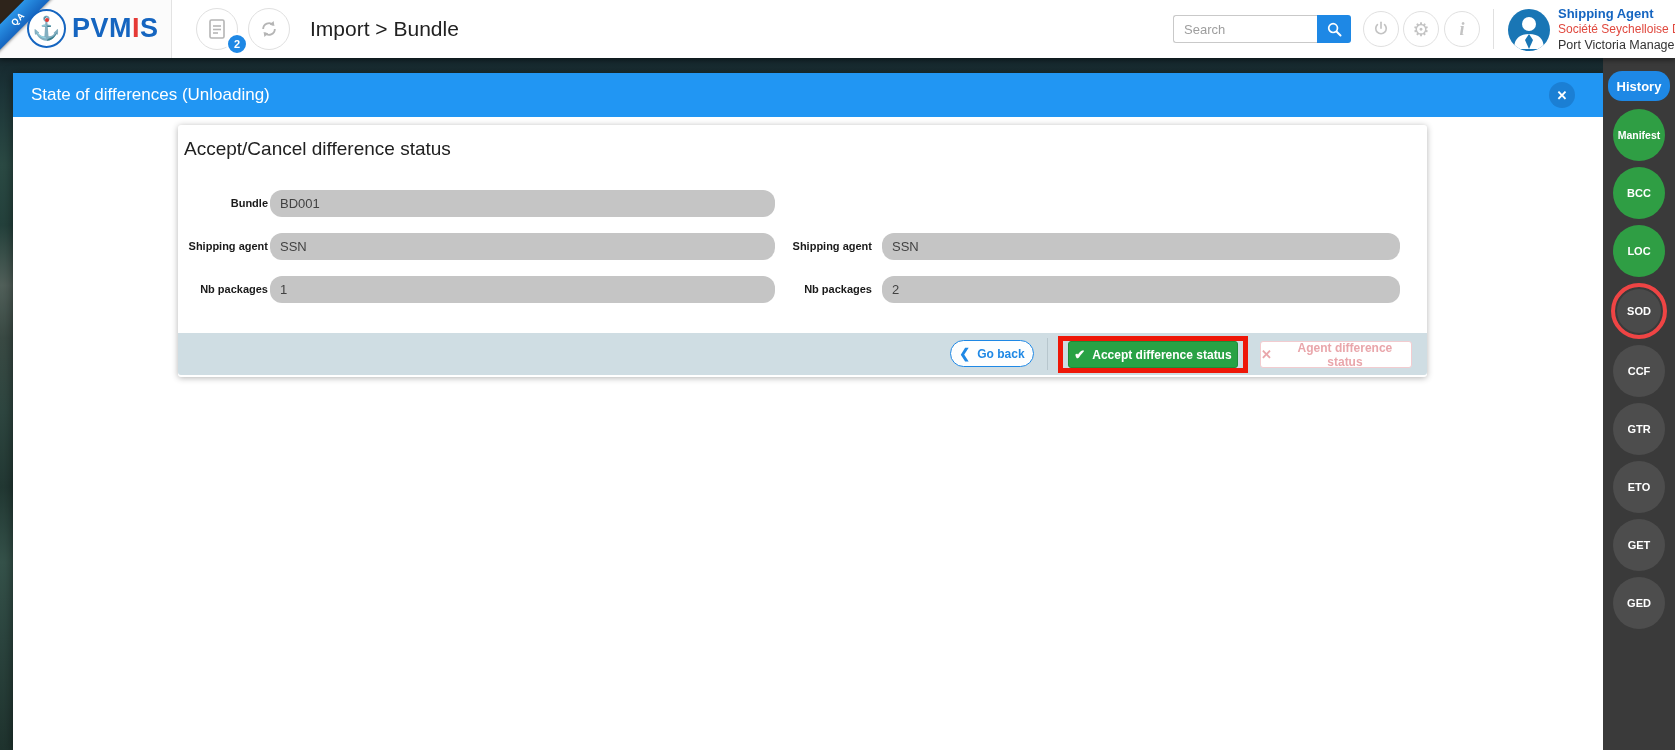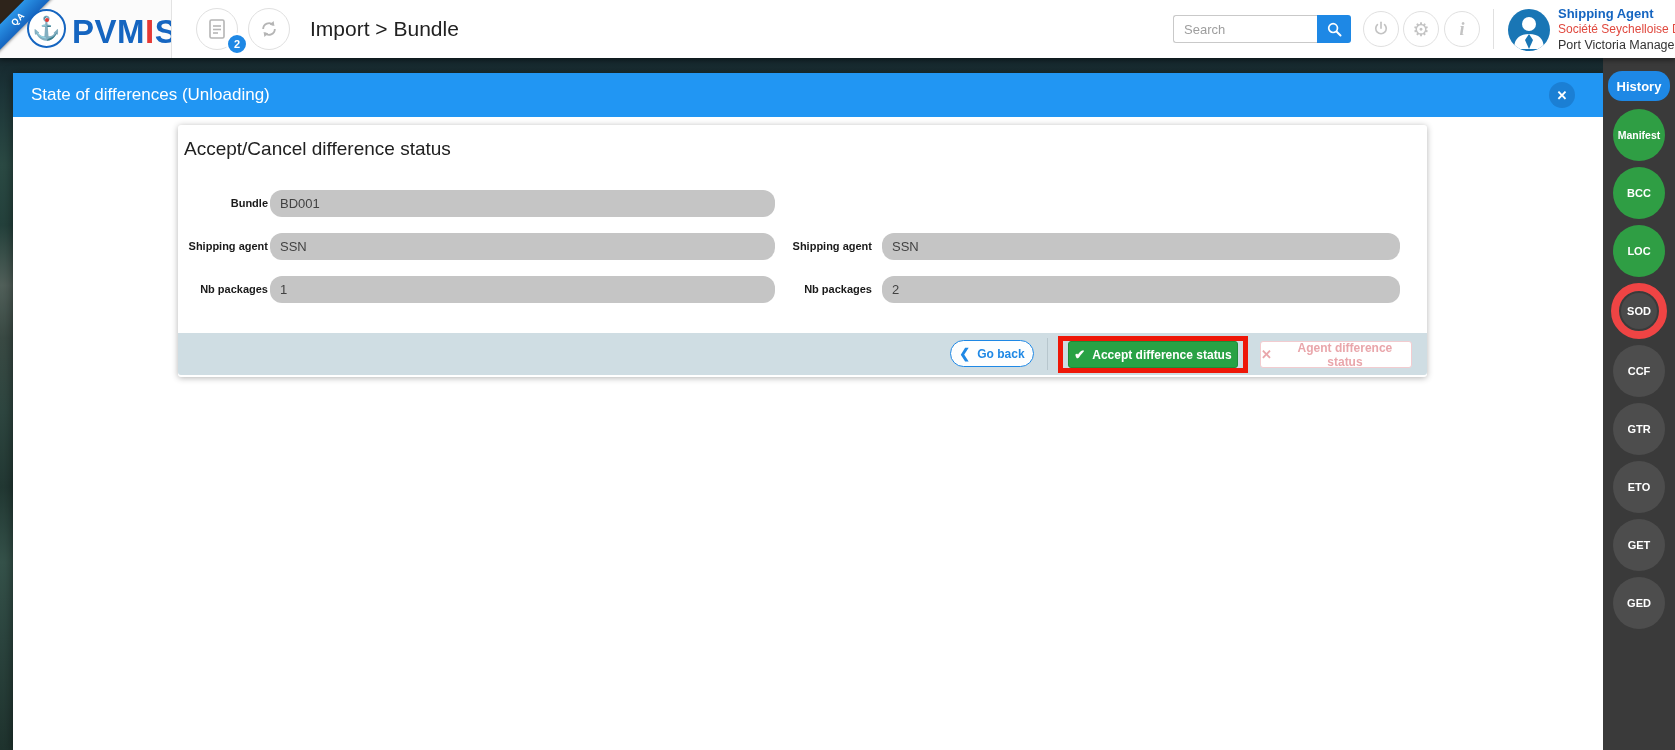--- a/index.html
+++ b/index.html
@@ -9,21 +9,21 @@
     background:linear-gradient(180deg,#0e141a 0%,#101b22 3%,#1c3438 12%,#2b4a44 22%,#24413c 30%,#51605a 38%,#3a4a44 45%,#2e4640 55%,#223833 65%,#35524a 75%,#2c453f 85%,#1f332e 100%);
   }
 
   
   .topbar { position:absolute; left:0; top:0; width:1675px; height:58px; background:#fff; box-shadow:0 2px 5px rgba(0,0,0,.45); z-index:30; }
   .brand-panel { position:absolute; left:0; top:0; width:172px; height:58px; background:#fbfbfb; border-right:1px solid #e3e3e3; overflow:hidden; }
   .corner-tri { position:absolute; left:0; top:0; width:0; height:0; border-top:48px solid #2e241b; border-right:48px solid transparent; }
   .env-ribbon { position:absolute; left:-30px; top:10px; width:96px; transform:rotate(-45deg); background:linear-gradient(180deg,#2b95e8,#1565c0); color:#fff; font-size:9px; font-weight:bold; text-align:center; padding:4px 0; letter-spacing:1px; box-shadow:0 1px 3px rgba(0,0,0,.4); }
   .logo-circle { position:absolute; left:27px; top:9px; width:39px; height:39px; border:2.5px solid #1565c0; border-radius:50%; display:flex; align-items:center; justify-content:center; color:#1565c0; font-size:23px; background:#fff; }
   .logo-circle:after { content:""; position:absolute; top:7px; left:50%; margin-left:-2px; width:4px; height:4px; background:#e53935; border-radius:50%; }
-  .brand-text { position:absolute; left:72px; top:13px; font-size:33px; font-weight:800; letter-spacing:.5px; }
+  .brand-text { position:absolute; left:72px; top:13px; font-size:27px; font-weight:800; letter-spacing:.5px; }
   .brand-text .b { color:#1565c0; } .brand-text .r { color:#e53935; }
 
   .circle-btn { position:absolute; border:1px solid #e0e0e0; border-radius:50%; background:#fff; display:flex; align-items:center; justify-content:center; cursor:pointer; }
   .cb-lg { width:42px; height:42px; top:8px; }
   .cb-sm { width:36px; height:36px; top:11px; }
   .badge { position:absolute; left:226px; top:33px; width:22px; height:22px; border-radius:50%; background:#1e88e5; border:2px solid #fff; color:#fff; font-size:11px; font-weight:bold; display:flex; align-items:center; justify-content:center; z-index:2; }
   .breadcrumb { position:absolute; left:310px; top:0; height:58px; line-height:58px; font-size:21px; color:#212121; }
 
   .search-wrap { position:absolute; left:1173px; top:15px; height:28px; display:flex; }
   .search-input { width:144px; height:28px; border:1px solid #c9c9c9; border-right:none; border-radius:3px 0 0 3px; padding:4px 10px; font-size:13px; color:#444; outline:none; font-family:"Liberation Sans",sans-serif; }
@@ -62,21 +62,21 @@
   .red-highlight { position:absolute; left:880px; top:3px; width:190px; height:37px; border:5px solid #ee1708; pointer-events:none; z-index:5; }
   .btn-cancel { position:absolute; left:1082px; top:8px; width:152px; height:27px; background:#fff; border:1px solid #f2ccd0; border-radius:3px; color:#e9a6ab; cursor:default; }
   .btn .ic { font-size:13px; }
 
   
   .sidebar { position:absolute; left:1603px; top:58px; width:72px; height:692px; background:#3a3a3a; z-index:25; display:flex; flex-direction:column; align-items:center; padding-top:13px; gap:6px; }
   .history-btn { width:62px; height:30px; border-radius:14px; background:#1e88e5; color:#fff; font-size:13px; font-weight:bold; display:flex; align-items:center; justify-content:center; cursor:pointer; margin-bottom:2px; flex:none; }
   .step { width:52px; height:52px; border-radius:50%; display:flex; align-items:center; justify-content:center; color:#fff; font-size:11px; font-weight:bold; cursor:pointer; flex:none; }
   .step.done { background:#2f9e44; }
   .step.todo { background:#4d4d4d; }
-  .step.active { background:#4a4a4a; border:8px solid #ef4444; width:56px; height:56px; box-shadow:0 0 0 2px #3a3a3a inset; }
+  .step.active { background:#4a4a4a; border:4px solid #ef4444; width:56px; height:56px; box-shadow:0 0 0 2px #3a3a3a inset; }
   .step.manifest { font-size:10.5px; }
 
   svg { display:block; }
 </style>
 </head>
 <body>
 
 <div class="topbar">
   <div class="brand-panel">
     <div class="corner-tri"></div>

